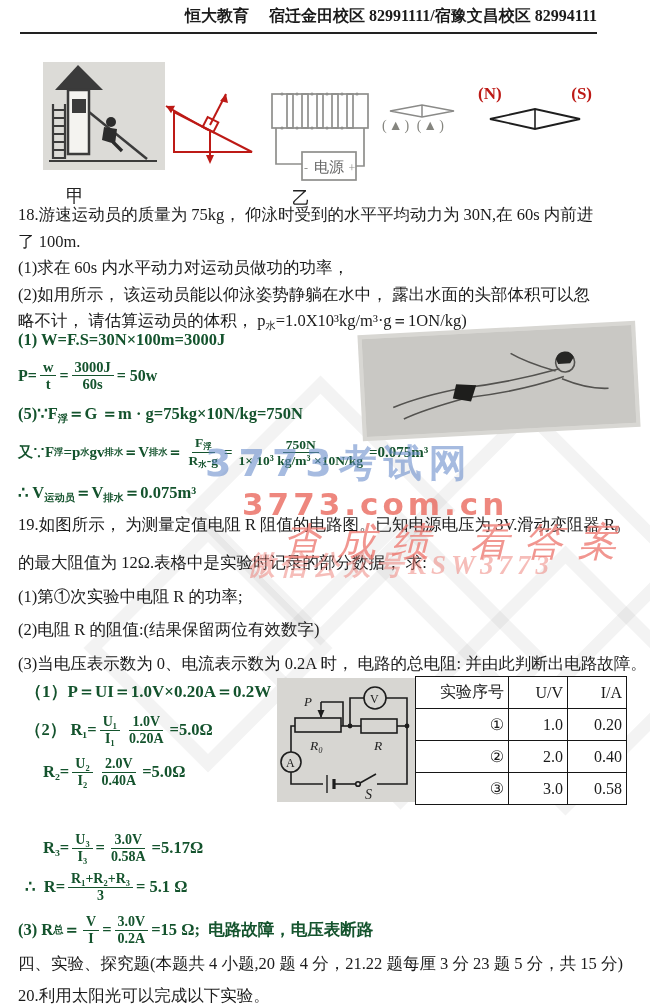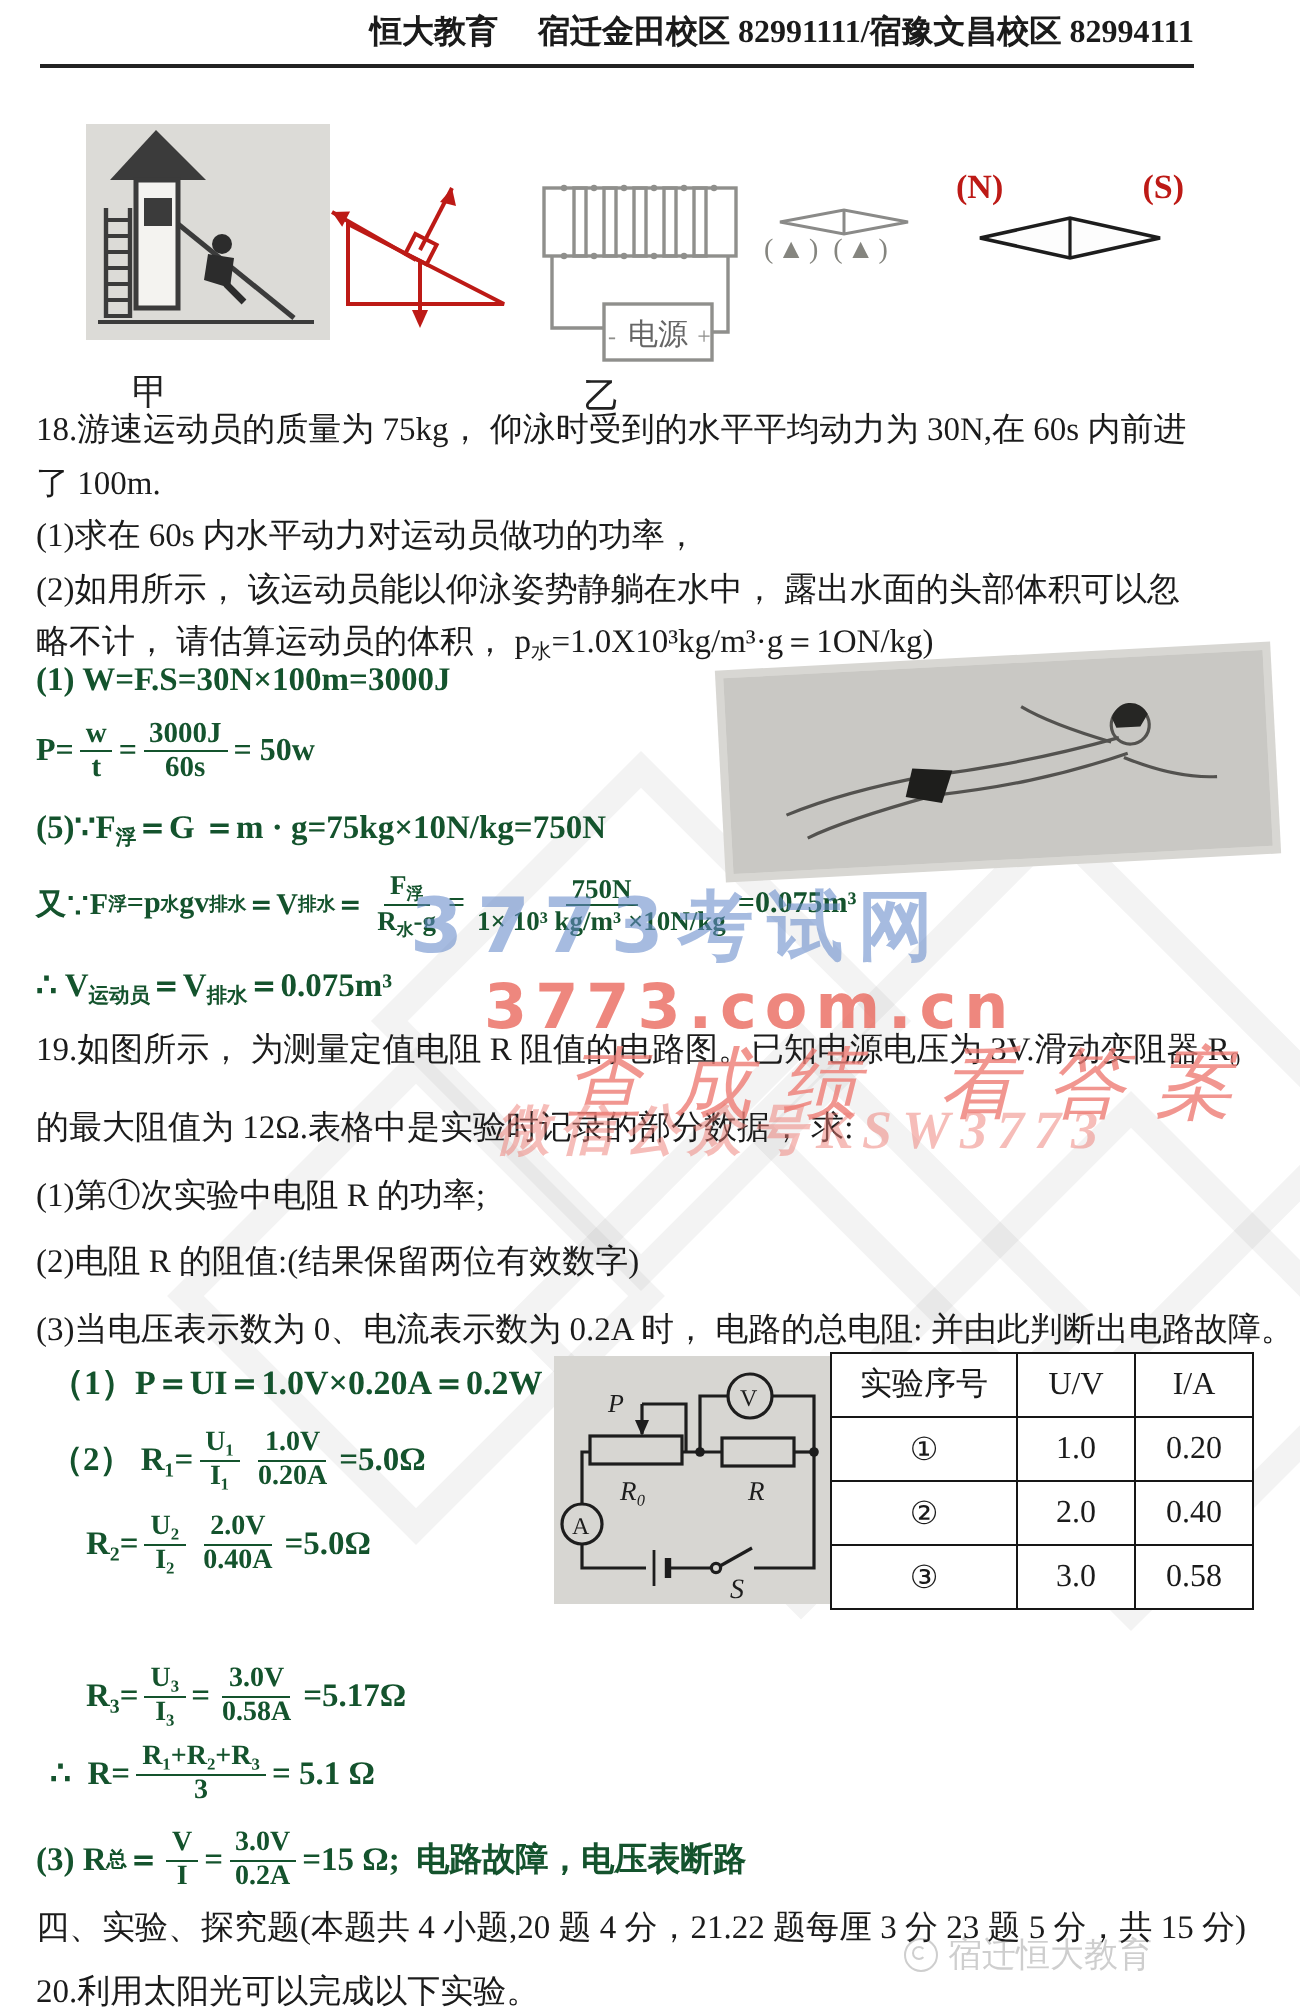--- a/index.html
+++ b/index.html
@@ -19,21 +19,21 @@
   .frow{display:flex;align-items:center;white-space:nowrap;}
   .frac{display:inline-flex;flex-direction:column;align-items:center;line-height:1.12;margin:0 3px;text-align:center;}
   .frac .fn{border-bottom:1.6px solid currentColor;padding:0 3px;}
   .frac .fd{padding:0 3px;}
   
   .figlabel{font-size:18px;color:#222;}
   svg text{font-family:"Liberation Serif","DejaVu Serif",serif;}
   
   #dtable{border-collapse:collapse;background:#fff;}
   #dtable td,#dtable th{border:1.6px solid #161616;font-size:16px;font-weight:normal;
-        text-align:center;height:31px;padding:0 4px;}
+        text-align:right;height:31px;padding:0 4px;}
   #dtable th{font-size:16px;}
   .c0{width:84px;} .c1{width:50px;} .c2{width:50px;}
   
   .wm-blue{font-family:"DejaVu Sans",sans-serif;font-weight:bold;font-size:38px;letter-spacing:7px;
            color:rgba(101,137,201,0.58);z-index:6;white-space:nowrap;}
   .wm-red{font-family:"DejaVu Sans",sans-serif;font-weight:bold;font-size:31px;letter-spacing:4px;
           color:rgba(233,101,90,0.78);z-index:6;white-space:nowrap;}
   .wm-pink1{font-family:"Liberation Serif",serif;font-style:italic;font-weight:normal;font-size:39px;
           letter-spacing:15px;color:rgba(238,124,116,0.8);z-index:6;white-space:nowrap;}
   .wm-pink2{font-family:"Liberation Serif",serif;font-style:italic;font-weight:bold;font-size:27px;
@@ -363,18 +363,14 @@
     <span class="frac" style="font-size:14px;">
       <span class="fn">3.0V</span>
       <span class="fd">0.2A</span>
     </span>
     <span style="white-space:pre;">=15 Ω;  电路故障，电压表断路</span>
   </div>
 
   <div class="abs z1 tline" style="left:18px;top:951px;">四、实验、探究题(本题共 4 小题,20 题 4 分，21.22 题每厘 3 分 23 题 5 分，共 15 分)</div>
   <div class="abs z1 tline" style="left:18px;top:983px;">20.利用太阳光可以完成以下实验。</div>
 
-  <div class="abs" id="wm-footer" style="left:452px;top:966px;">
-    <span class="logo-circ"></span>
-    <span>宿迁恒大教育</span>
-  </div>
 
 </div>
 
 </body></html>

